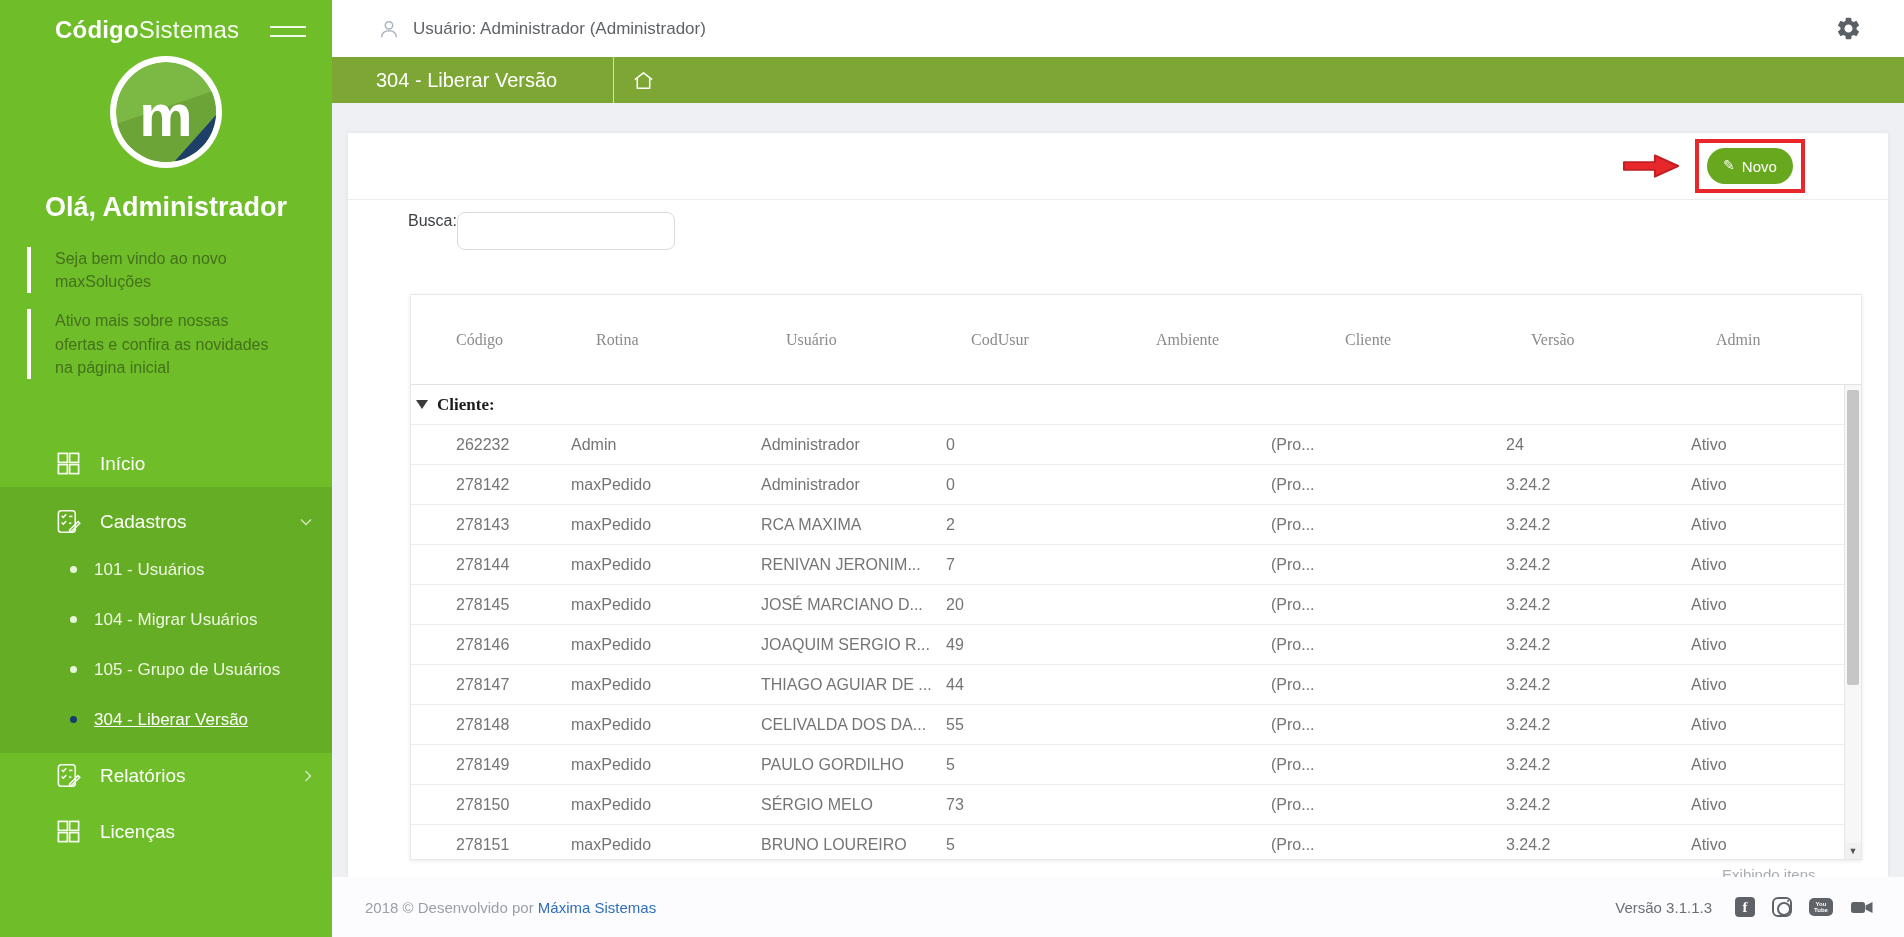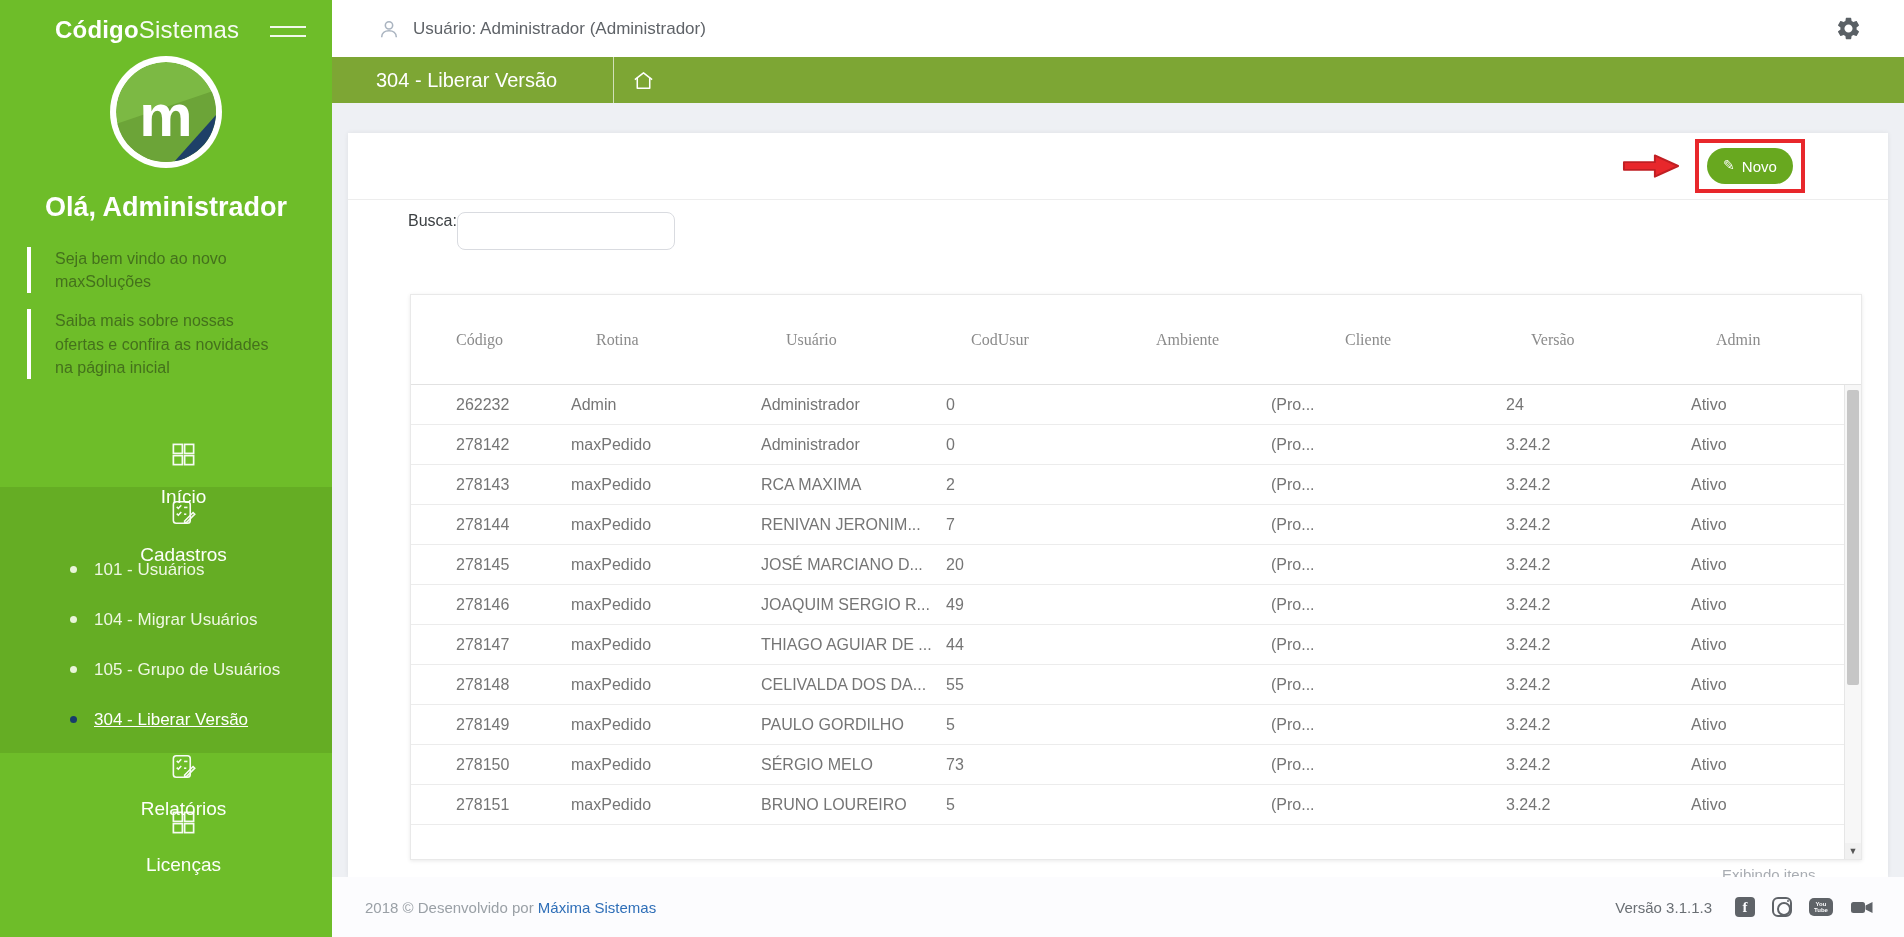--- a/index.html
+++ b/index.html
@@ -17,21 +17,21 @@
   .hamburger i { display:block; height:2px; background:#fff; margin:7px 0; opacity:.9; }
   .avatar { width:112px; height:112px; border-radius:50%; background:#fff;
     margin:12px auto 0; display:flex; align-items:center; justify-content:center; }
   .avatar svg { width:100px; height:100px; border-radius:50%; }
   .greeting { margin-top:24px; text-align:center; font-size:27px; font-weight:700; }
   .msg { margin:24px 0 0 27px; border-left:4px solid #fff; padding-left:24px;
     width:250px; color:#44711c; font-size:16px; line-height:1.45; }
   .msg + .msg { margin-top:16px; }
   nav { margin-top:62px; }
   .nav-item { height:46px; display:flex; align-items:center; padding:0 20px 0 55px;
-    gap:18px; font-size:19px; color:#fdfffb; cursor:pointer;flex-direction:column; }
+    gap:18px; font-size:19px; color:#fdfffb; cursor:pointer; }
   .nav-item .mi { width:27px; height:27px; flex:none; opacity:.95; }
   .chev { margin-left:auto; opacity:.7; }
   .section { background:#65ad24; padding:12px 0 8px; }
   .subitem { height:50px; display:flex; align-items:center; padding-left:70px;
     gap:17px; font-size:17px; color:#eef7e2; cursor:pointer; }
   .bullet { width:7px; height:7px; border-radius:50%; background:#e9f5da; flex:none; }
   .subitem.active { color:#fff; font-weight:500; }
   .subitem.active .sub-label { text-decoration:underline; }
   .subitem.active .bullet { background:#173c6b; }
   .lic { margin-top:10px; }
@@ -128,21 +128,21 @@
       <circle cx="50" cy="50" r="50" fill="#7cb944"></circle>
       <path d="M0 62 L100 28 V100 H0 Z" fill="#6ca438"></path>
       <path d="M58 100 L100 53 V100 Z" fill="#1e4068"></path>
       <text x="50" y="74" text-anchor="middle" font-size="60" font-weight="bold" fill="#ffffff" font-family="Liberation Sans, sans-serif">m</text>
     </svg>
   </div>
 
   <div class="greeting">Olá, Administrador</div>
 
   <div class="msg">Seja bem vindo ao novo maxSoluções</div>
-  <div class="msg">Saiba mais sobre nossas ofertas e confira as novidades na página inicial</div>
+  <div class="msg">Ativo mais sobre nossas ofertas e confira as novidades na página inicial</div>
 
   <nav>
     <div class="nav-item">
       <svg class="mi" viewBox="0 0 24 24" fill="none" stroke="#fff" stroke-width="1.5">
         <rect x="3" y="3" width="8" height="8"></rect>
           <rect x="13" y="3" width="8" height="8"></rect>
         <rect x="3" y="13" width="8" height="8"></rect>
           <rect x="13" y="13" width="8" height="8"></rect>
       </svg>
       <span>Início</span>
@@ -262,20 +262,24 @@
           <span class="hcell">Rotina</span>
           <span class="hcell">Usuário</span>
           <span class="hcell">CodUsur</span>
           <span class="hcell">Ambiente</span>
           <span class="hcell cliente">Cliente</span>
           <span class="hcell">Versão</span>
           <span class="hcell">Admin</span>
         </div>
 
         <div>
+          <div class="group-row">
+            <span class="tri-collapse"></span>
+            <span class="group-label">Cliente:</span>
+          </div>
 
         <div class="trow grid-cols" style="">
             <span></span>
             <span>262232</span>
             <span>Admin</span>
             <span>Administrador</span>
             <span>0</span>
             <span></span>
             <span>(Pro...</span>
             <span>24</span>

